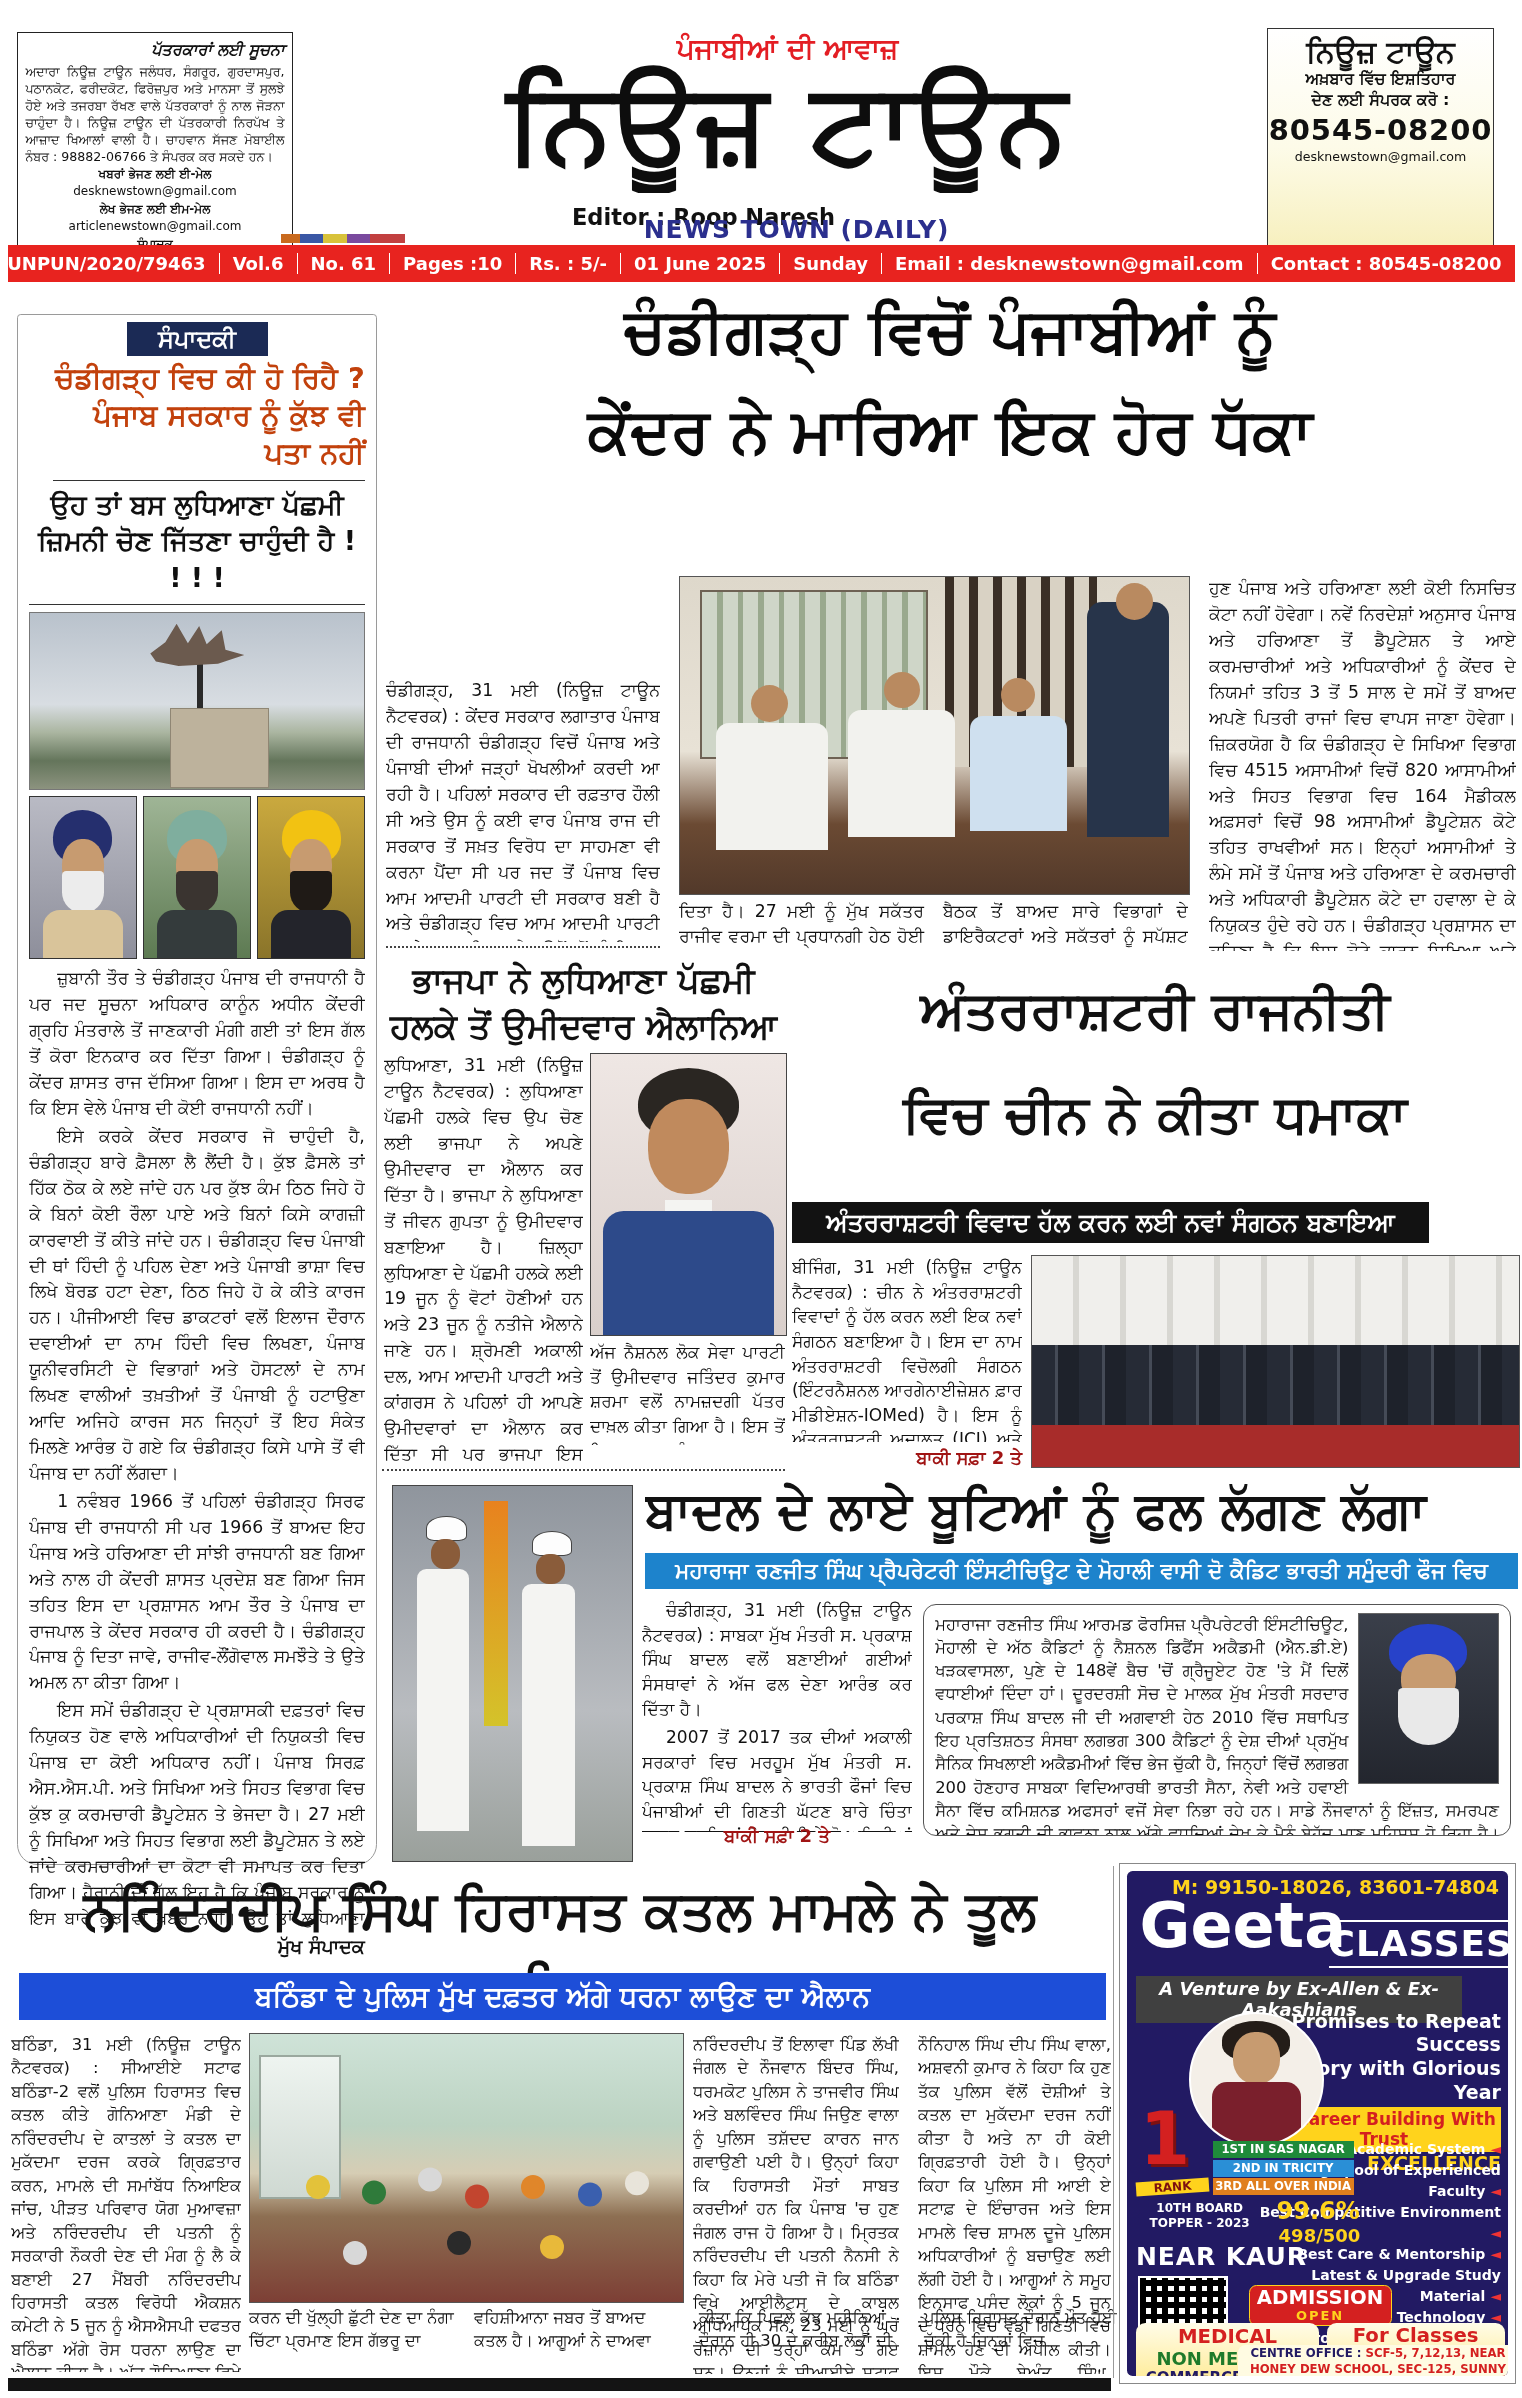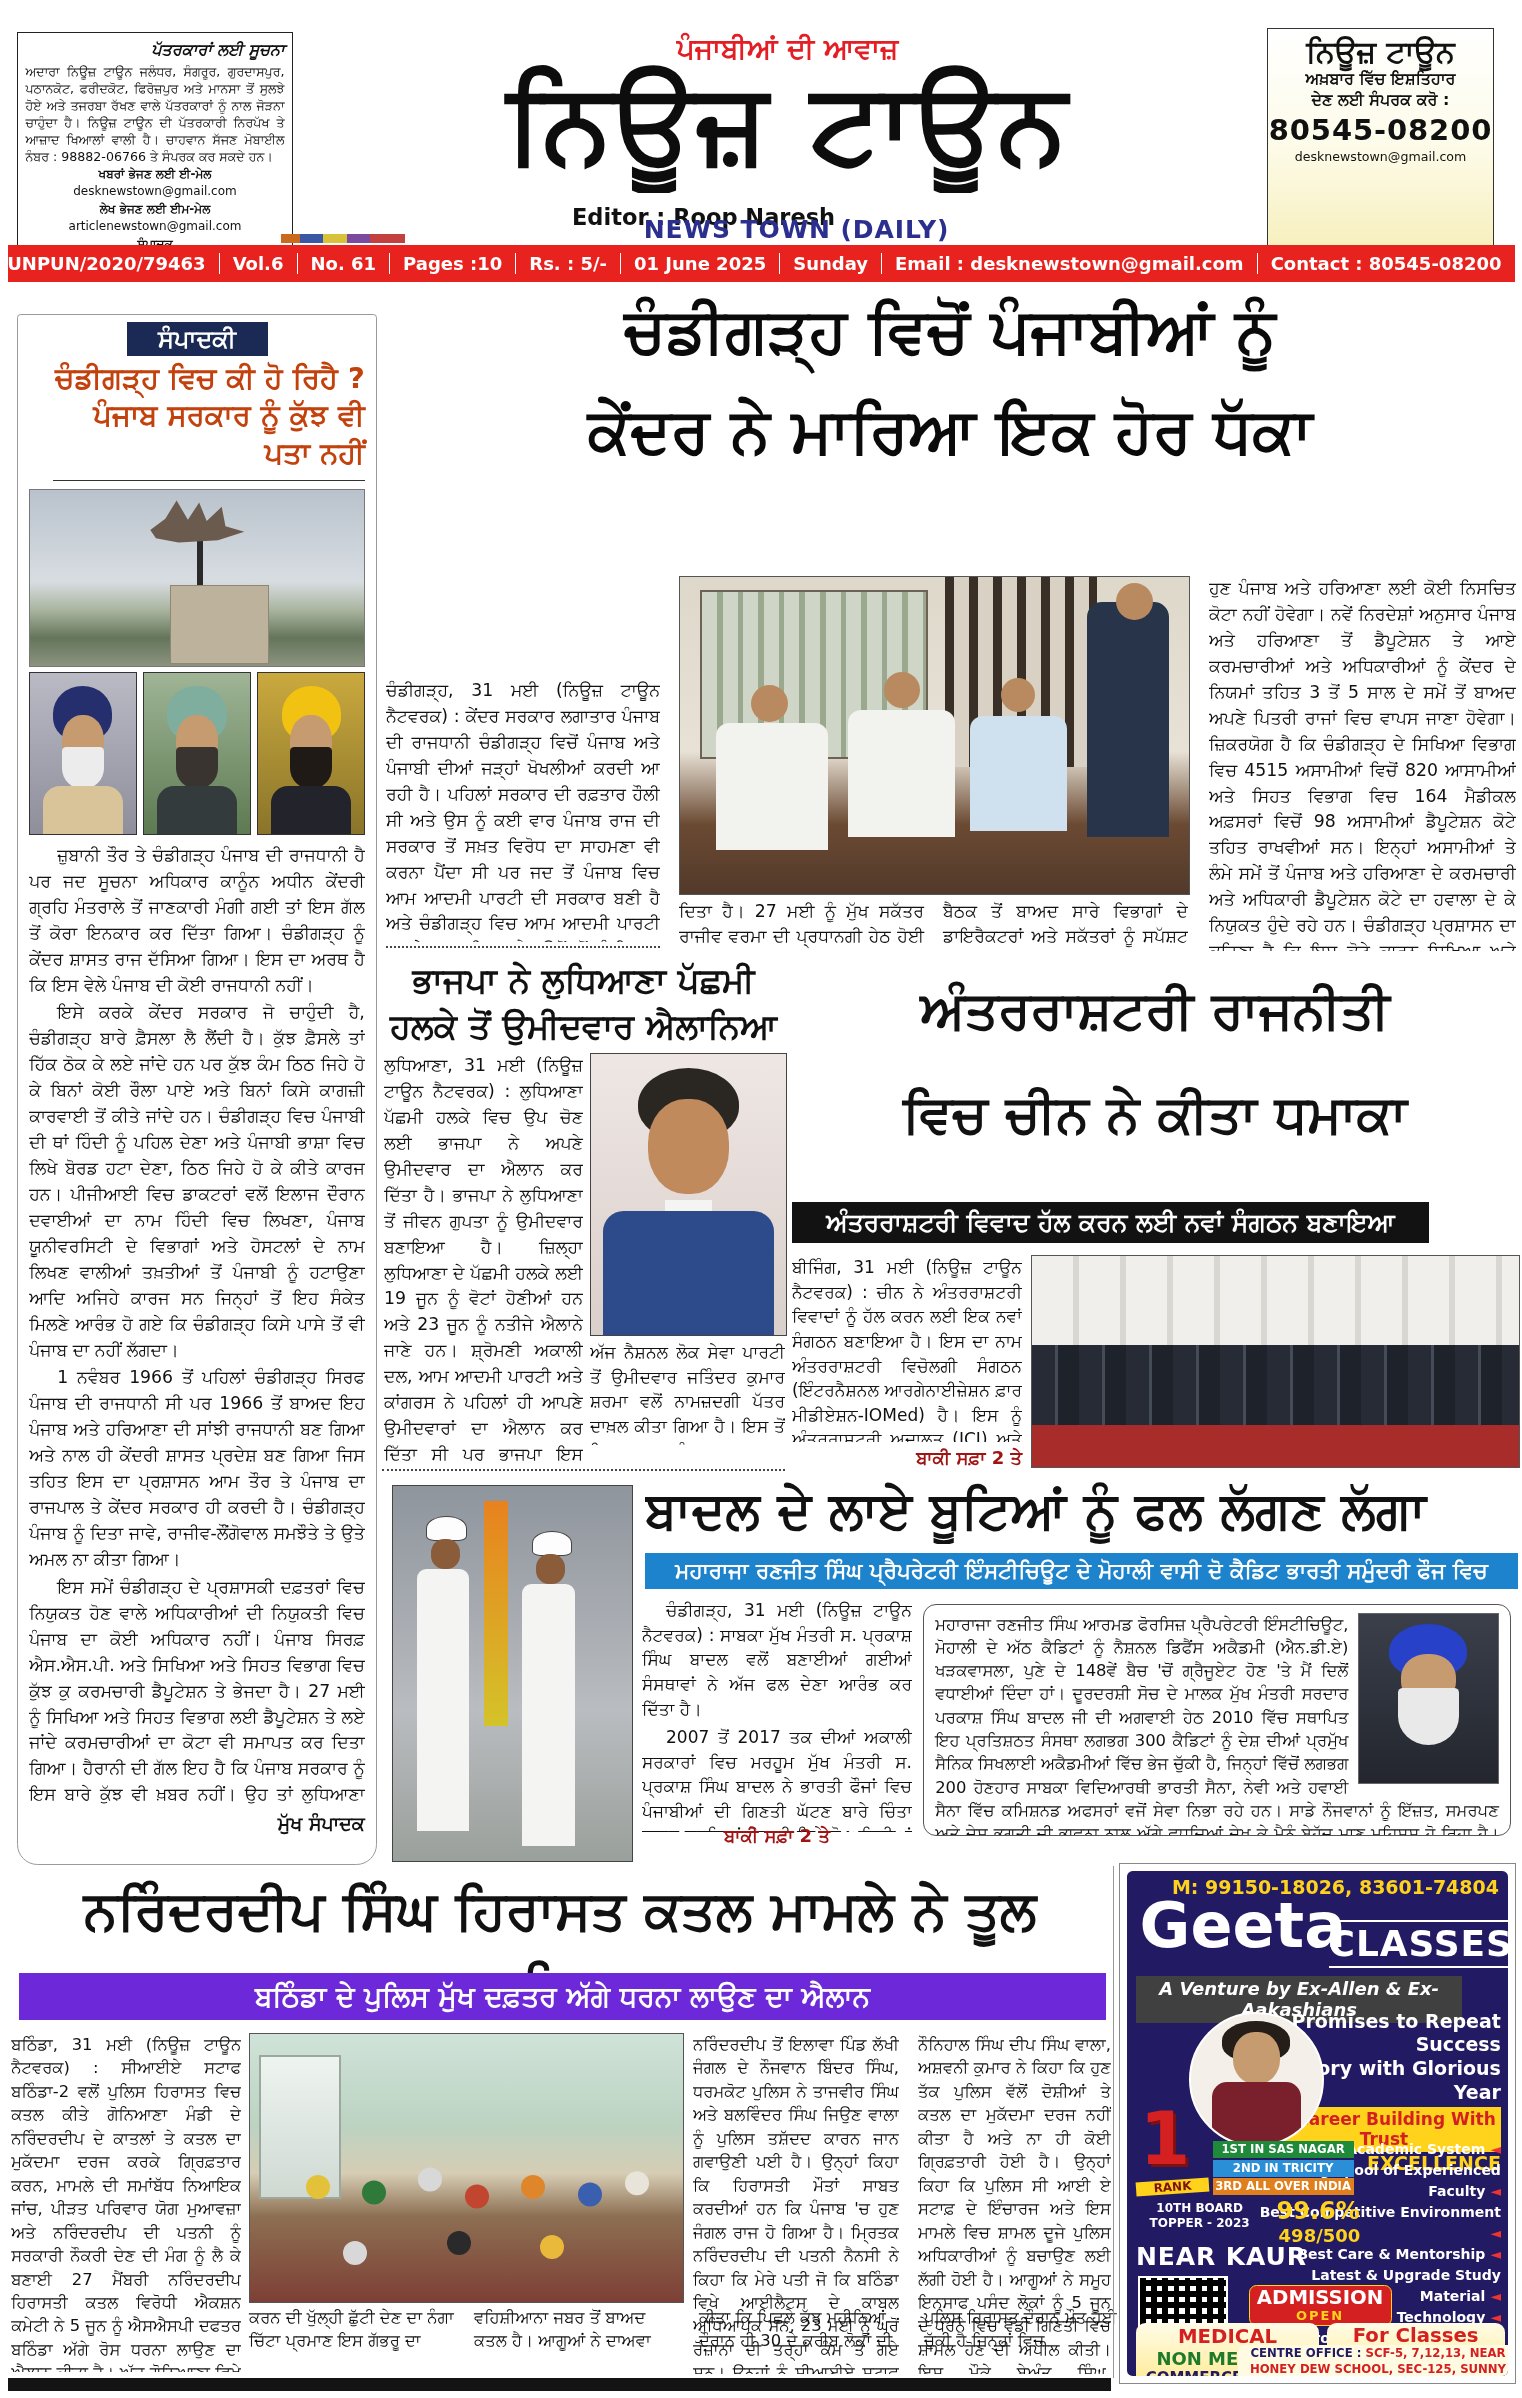--- a/index.html
+++ b/index.html
@@ -130,21 +130,21 @@
   .quote-box{left:923px;top:1604px;width:588px;height:232px;border:1.9px solid #555;border-radius:13px;
              padding:7.5px 11.2px;box-sizing:border-box;font-size:16.4px;line-height:1.42;text-align:justify;}
   .badal-portrait{float:right;width:139px;height:169px;margin:0 0 5.6px 9.4px;border:0.9px solid #666;position:relative;overflow:hidden;
                   background:linear-gradient(#3a3f4a,#23262e);}
   .badal-portrait .turban{position:absolute;left:22%;top:6%;width:56%;height:32%;background:#2742c9;border-radius:50% 50% 44% 44%;}
   .badal-portrait .face{position:absolute;left:30%;top:24%;width:40%;height:30%;background:#c79b70;border-radius:46%;}
   .badal-portrait .beard{position:absolute;left:28%;top:44%;width:44%;height:34%;background:#e9e9e9;border-radius:8% 8% 50% 50%;}
 
   
   .bat-head{left:14px;top:1872px;width:1092px;text-align:center;font-size:54px;font-weight:800;line-height:1.45;}
-  .bat-bar{left:19px;top:1973px;width:1087px;height:47px;background:#6d28d9;color:#fff;text-align:center;
+  .bat-bar{left:19px;top:1973px;width:1087px;height:47px;background:#1d4ed8;color:#fff;text-align:center;
            font-size:28px;font-weight:bold;line-height:47px;}
   .bat-col{position:absolute;font-size:16.4px;line-height:1.43;text-align:justify;}
   .bat-col1{left:11.2px;top:2033px;width:230px;height:339px;}
   .protest-photo{left:249px;top:2033px;width:433px;height:268px;border:0.9px solid #555;position:absolute;overflow:hidden;
     background:linear-gradient(180deg,#cfe3d8 0%,#bcd3c2 34%,#d6cdb4 52%,#8d6f52 68%,#7d3f35 100%);}
   .pp-window{position:absolute;left:2%;top:8%;width:18%;height:52%;background:linear-gradient(#eef4f0,#cfd9d2);border:2.8px solid #9aa89e;}
   .pp-dots{position:absolute;left:56px;top:141px;width:24px;height:24px;border-radius:50%;background:#e3c23a;
     box-shadow:56px 5.6px 0 #2f7a3a,112px -7.5px 0 #d8d8d8,159px 9.4px 0 #c2452f,215px 0 0 #e0862a,272px 7.5px 0 #3a5fae,319px -3.7px 0 #e8e4da,141px 56px 0 #2a2a2a,37px 66px 0 #d8d8d8,234px 60px 0 #e8b93a;}
   .bat-caption{left:249px;top:2307px;width:433px;height:67px;font-size:16.4px;line-height:1.4;column-count:2;column-gap:17px;}
   .bat-col3{left:693px;top:2033px;width:206px;height:341px;}
@@ -245,20 +245,21 @@
     <span>Rs. : 5/-</span>
     <span>01 June 2025</span>
     <span>Sunday</span>
     <span>Email : desknewstown@gmail.com</span>
     <span>Contact : 80545-08200</span>
   </div>
 
   <div class="abs editorial">
     <span class="ed-badge">ਸੰਪਾਦਕੀ</span>
     <div class="ed-head">ਚੰਡੀਗੜ੍ਹ ਵਿਚ ਕੀ ਹੋ ਰਿਹੈ ? ਪੰਜਾਬ ਸਰਕਾਰ ਨੂੰ ਕੁੱਝ ਵੀ ਪਤਾ ਨਹੀਂ</div>
+    <div class="ed-sub">ਉਹ ਤਾਂ ਬਸ ਲੁਧਿਆਣਾ ਪੱਛਮੀ ਜ਼ਿਮਨੀ ਚੋਣ ਜਿੱਤਣਾ ਚਾਹੁੰਦੀ ਹੈ ! ! ! !</div>
     <div class="monument">
       <i class="monu-pole"></i>
       <i class="monu-hand"></i>
       <i class="monu-block"></i>
     </div>
     <div class="portraits">
       <div class="portrait p1">
         <i class="turban"></i>
           <i class="face"></i>
           <i class="beard"></i>

